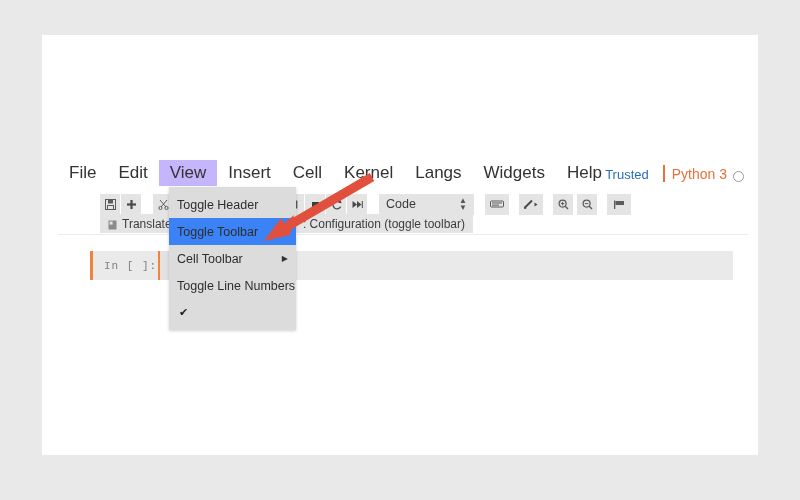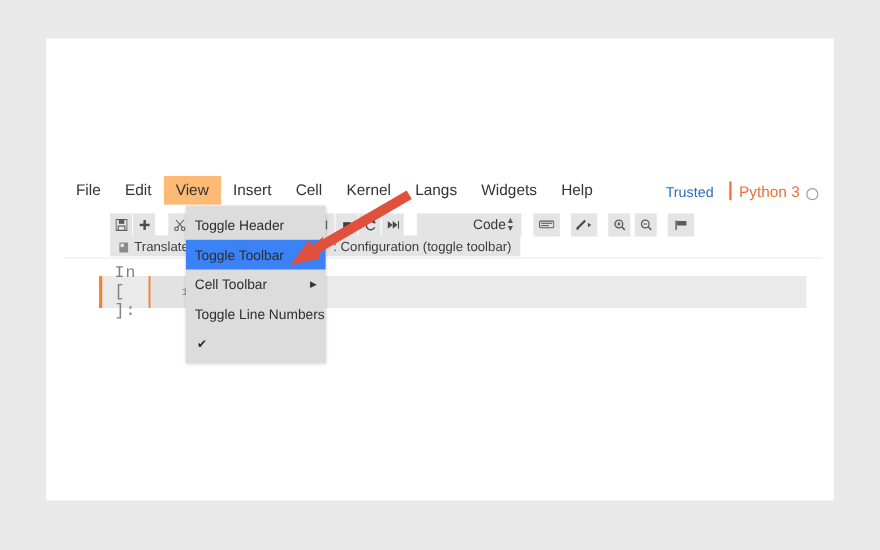--- a/index.html
+++ b/index.html
@@ -18,27 +18,27 @@
     background:#ffffff;
   }
 
   
   #menubar {
     position:absolute; left:58px; top:160px;
     height:26px;
     display:flex; align-items:center;
   }
   .menu-btn {
-    font-size:14px; color:#333;
+    font-size:17px; color:#333;
     padding:5px 11px 6px 11px;
     line-height:15px;
     white-space:nowrap;
     cursor:pointer;
   }
-  .menu-btn.active { background:#fdba74; color:#333; }
+  .menu-btn.active { background:#c4b5fd; color:#333; }
 
   
   #trusted {
     position:absolute; right:0px; top:0px;
     display:flex; align-items:center;
     font-size:13px;
   }
   #trusted-label { color:#2a6ebb; padding-right:14px; }
   #kernel-sep {
     width:2px; height:17px; background:#e8703a; margin-right:7px;
@@ -73,21 +73,21 @@
     width:95px; height:21px;
     background:#e4e4e4; border:none;
     font-family:"Liberation Sans", sans-serif;
     font-size:12.5px; color:#3a3a3a;
     padding-left:7px;
     display:flex; align-items:center;
     position:relative;
     cursor:pointer;
     margin-right:11px;
   }
-  #celltype-label { flex:1;margin-left:44px; }
+  #celltype-label { flex:1; }
   #celltype-arrows {
     font-size:8px; line-height:7px; color:#555;
     padding-right:7px; text-align:center;
   }
 
   
   #notif-bar {
     position:absolute; left:100px; top:214px;
     height:19px;
     background:#e4e4e4;
@@ -110,23 +110,23 @@
 
   
   #cell {
     position:absolute; left:90px; top:251px;
     width:643px; height:29px;
     background:#eaeaea;
     display:flex; align-items:stretch;
   }
   #cell-bar-left { width:3px; background:#f0843c; }
   #cell-prompt {
-    width:42px;
+    width:65px;
     font-family:"Liberation Mono", monospace;
-    font-size:15px; color:#808080;
+    font-size:11px; color:#808080;
     display:flex; align-items:center; justify-content:flex-start;
     padding-left:11px; letter-spacing:1px;
   }
   #cell-bar-mid { width:2px; background:#f0843c; }
   #cell-gutter {
     width:40px;
     font-family:"Liberation Mono", monospace;
     font-size:9.5px; color:#777;
     display:flex; align-items:center; justify-content:flex-end;
     padding-right:6px;

